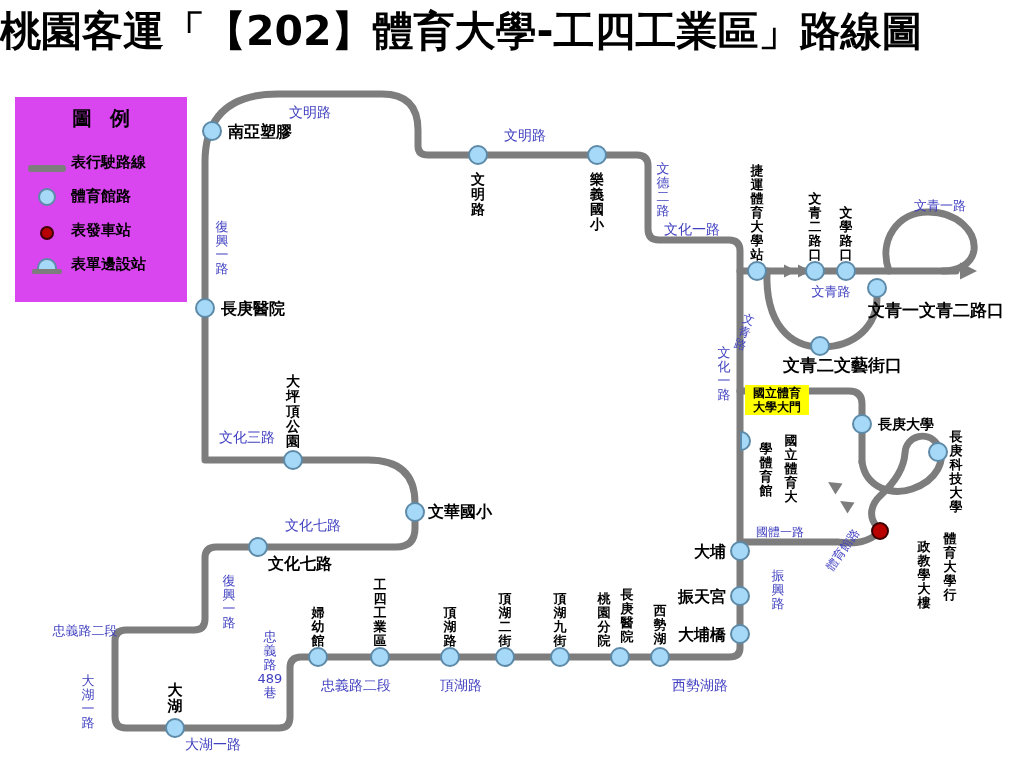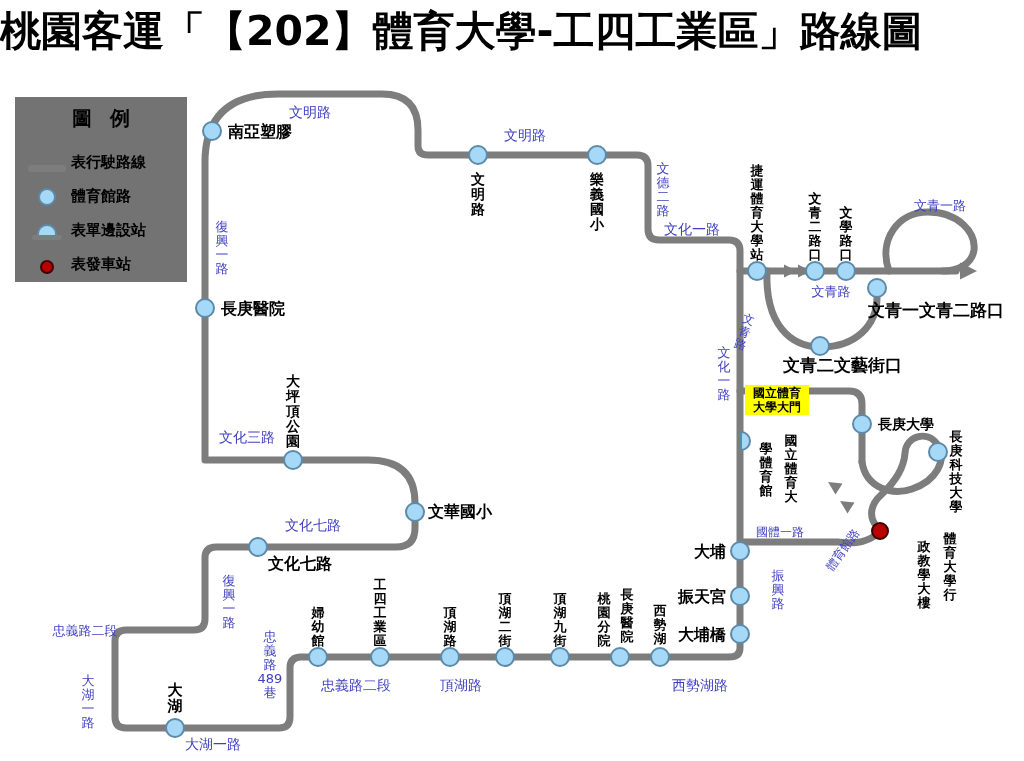--- a/index.html
+++ b/index.html
@@ -2,22 +2,22 @@
 <html><head>
 <meta charset="utf-8">
 <style>
   *{box-sizing:border-box;margin:0;padding:0}
   html,body{width:1024px;height:761px}
   body{position:relative;background:#ffffff;font-family:"DejaVu Sans","Liberation Sans",sans-serif;overflow:hidden}
   .page-title{position:absolute;top:4px;left:0;width:884px;text-align:center;
     font-size:41px;font-weight:900;color:#000;letter-spacing:0;z-index:2;white-space:nowrap}
   #map-svg{position:absolute;left:0;top:0;z-index:1}
   #map-svg text{font-family:"DejaVu Sans","Liberation Sans",sans-serif}
-  .legend{position:absolute;left:15px;top:97px;width:172px;background:#737373;z-index:3;
-    padding:8px 0 8px 0}
+  .legend{position:absolute;left:15px;top:97px;width:172px;background:#d946ef;z-index:3;
+    padding:8px 0 28px 0}
   .legend-title{text-align:center;font-size:20px;font-weight:bold;color:#000;
     letter-spacing:18px;text-indent:18px;margin-bottom:6px}
   .legend-item{display:flex;align-items:flex-end;height:34px;padding-left:8px}
   .legend-symbol{width:48px;display:flex;justify-content:center;align-items:center;flex-shrink:0}
   .legend-label{font-size:15px;font-weight:bold;color:#000}
   .sym-line{width:38px;height:7px;background:#7d7d7d;border-radius:3px}
   .sym-double{width:18px;height:18px;border-radius:50%;background:#A6D9F7;border:2.5px solid #5d8aa8}
   .sym-single-wrap{display:flex;flex-direction:column;align-items:center}
   .sym-single-top{width:20px;height:11px;border:2.5px solid #5d8aa8;border-bottom:none;
     border-radius:10px 10px 0 0;background:#A6D9F7}
@@ -138,27 +138,27 @@
 
   <div class="legend-item">
     <div class="legend-symbol">
       <div class="sym-double"></div>
     </div>
     <div class="legend-label">體育館路</div>
   </div>
 
   <div class="legend-item">
     <div class="legend-symbol">
+      <div class="sym-departure"></div>
+    </div>
+    <div class="legend-label">表發車站</div>
+  </div>
+
+  <div class="legend-item">
+    <div class="legend-symbol">
       <div class="sym-single-wrap">
         <div class="sym-single-top"></div>
         <div class="sym-single-base"></div>
       </div>
     </div>
     <div class="legend-label">表單邊設站</div>
   </div>
-
-  <div class="legend-item">
-    <div class="legend-symbol">
-      <div class="sym-departure"></div>
-    </div>
-    <div class="legend-label">表發車站</div>
-  </div>
 </div>
 
 </body></html>

